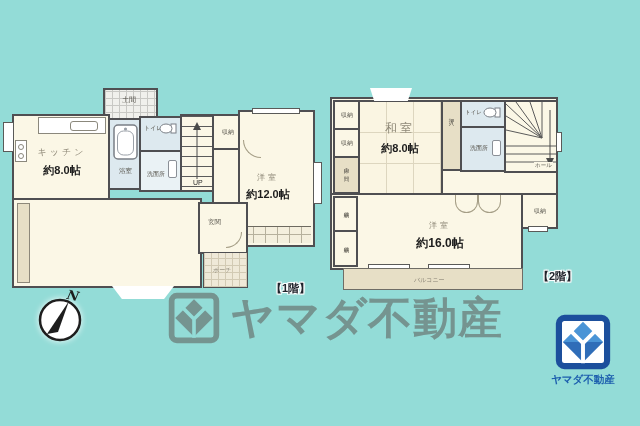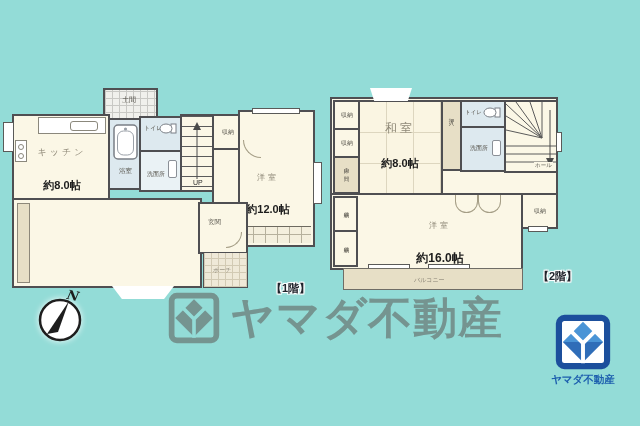--- a/index.html
+++ b/index.html
@@ -34,21 +34,21 @@
     background-image:repeating-linear-gradient(180deg,#5a5a5a 0 1px,transparent 1px 10px);
   }
   .slide-closet{
     background-color:#f4efdd;
     background-image:repeating-linear-gradient(90deg,transparent 0 11px,#b6b09c 11px 12px),
                      linear-gradient(180deg,transparent 0 7px,#b6b09c 7px 8px,transparent 8px);
     border-top:1px solid #6d6a60;
   }
   .lblcol{position:absolute;display:flex;flex-direction:column;align-items:center;justify-content:center;text-align:center;pointer-events:none;}
   .rname{color:#8d8776;font-size:9px;letter-spacing:3px;white-space:nowrap;}
-  .rsize{color:#1d1d1d;font-size:11px;font-weight:bold;white-space:nowrap;margin-top:19px;}
+  .rsize{color:#1d1d1d;font-size:11px;font-weight:bold;white-space:nowrap;margin-top:4px;}
   .tinylbl{position:absolute;color:#55524a;font-size:7px;white-space:nowrap;pointer-events:none;}
   .vlbl{position:absolute;color:#55524a;font-size:7px;writing-mode:vertical-rl;letter-spacing:1px;pointer-events:none;}
   .caption{
     position:absolute;color:#20242c;font-size:11px;font-weight:bold;white-space:nowrap;
     text-shadow:-1px -1px 0 #fff,1px -1px 0 #fff,-1px 1px 0 #fff,1px 1px 0 #fff,0 0 3px #fff;
   }
   .win{position:absolute;box-sizing:border-box;background:#fff;border:1px solid #5a5a58;}
   .arc-door{position:absolute;box-sizing:border-box;border:1px solid #a59e86;border-top:none;border-radius:0 0 24px 24px;}
   .arc-q{position:absolute;box-sizing:border-box;border:0 solid #a59e86;border-width:0 0 1px 1px;border-radius:0 0 0 100%;}
   .watermark{position:absolute;display:flex;align-items:center;gap:10px;z-index:6;opacity:0.8;}

